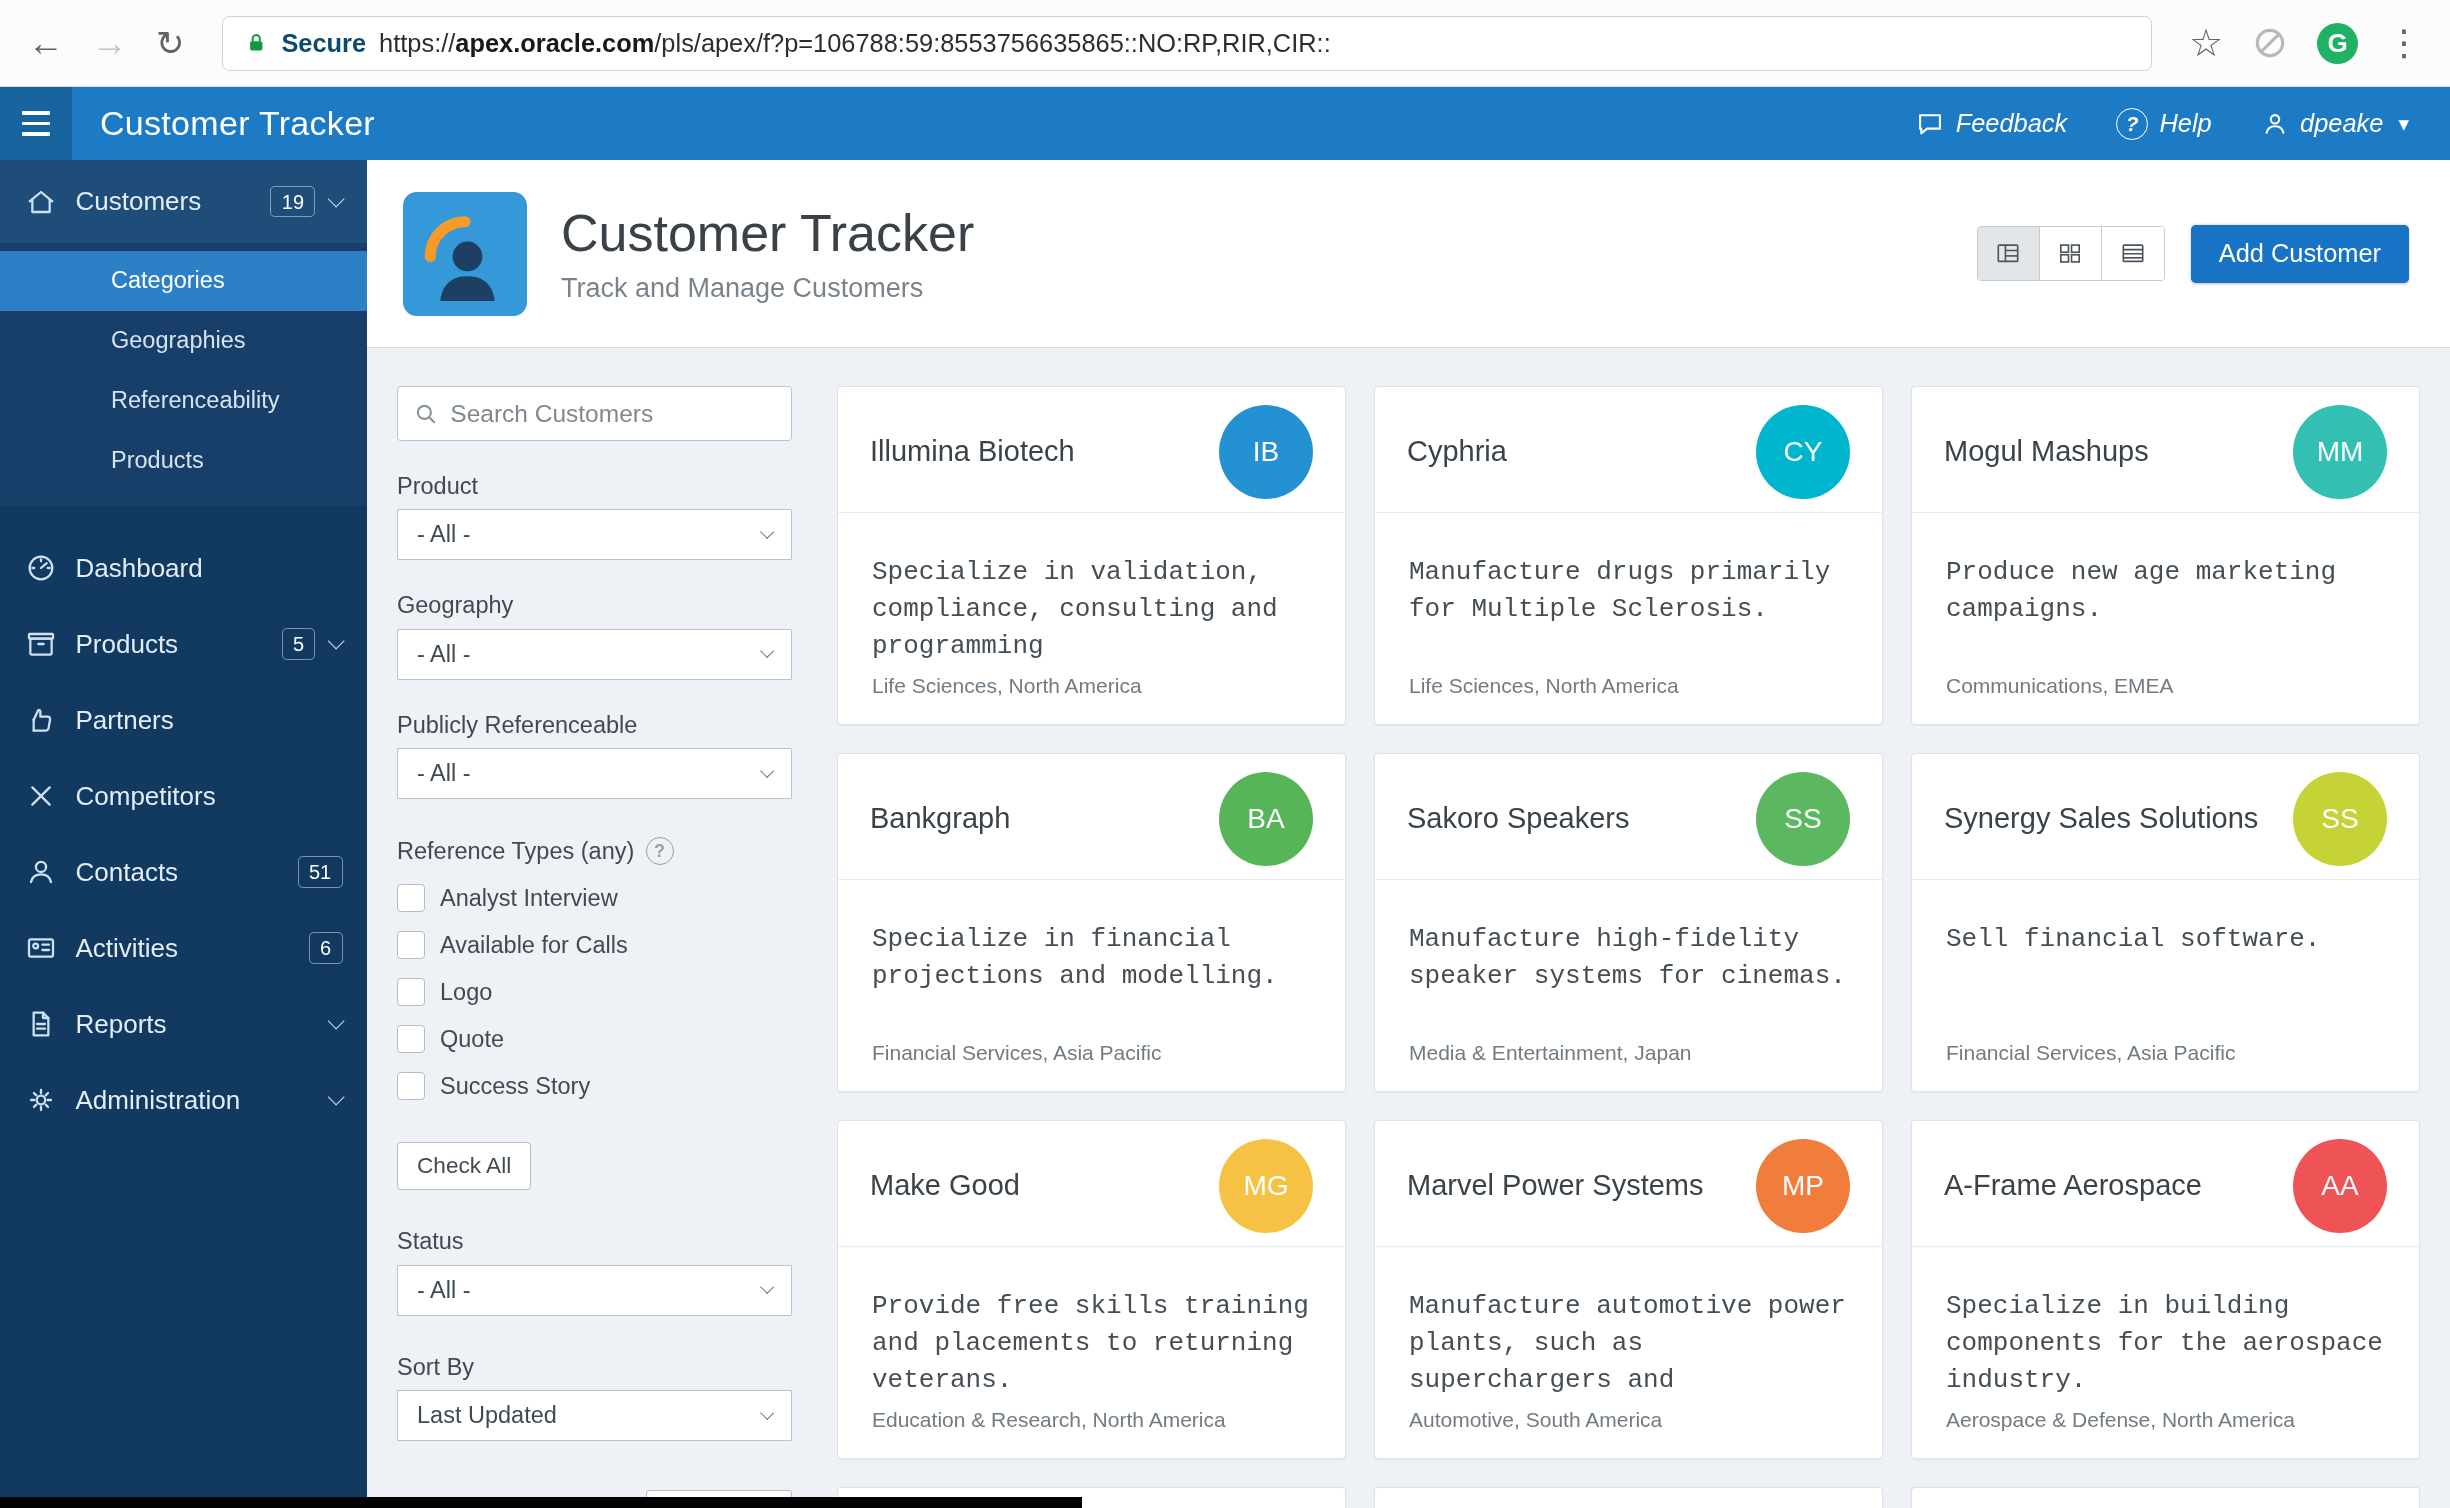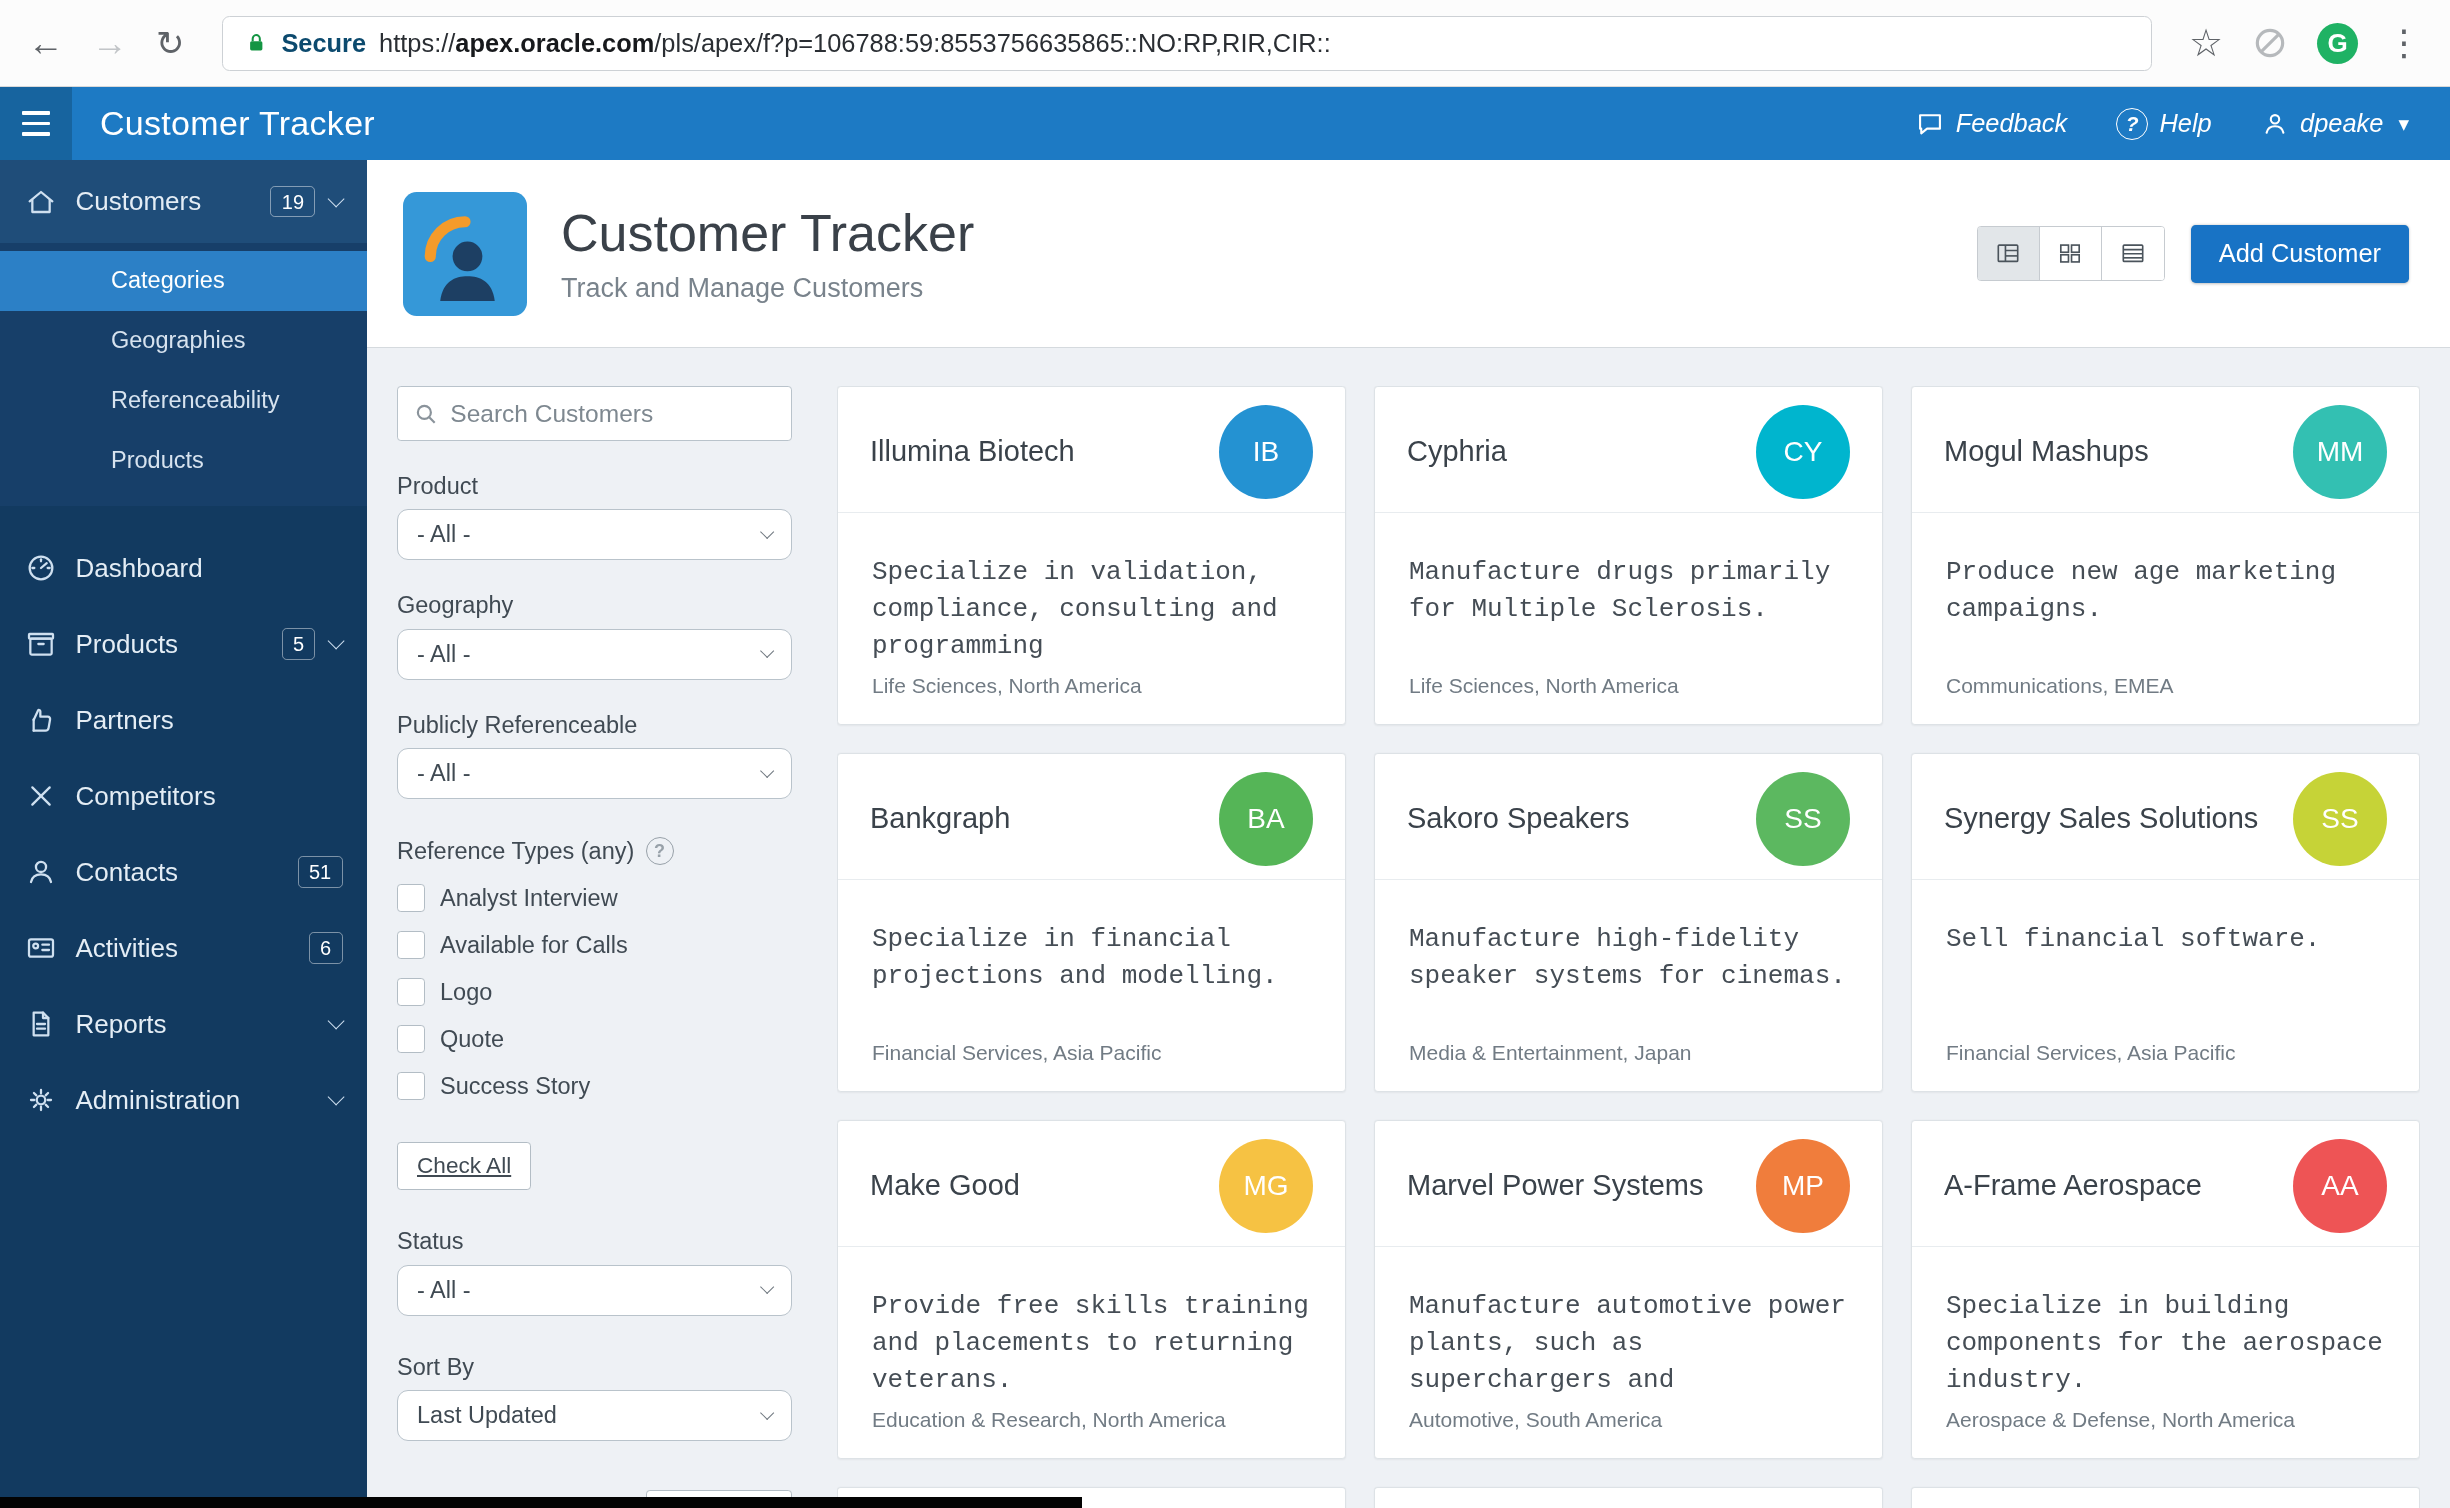--- a/index.html
+++ b/index.html
@@ -110,34 +110,34 @@
   .filters { width: 395px; flex-shrink: 0; }
   .search-box {
     height: 55px; background: #fff; border: 0.9px solid #b9c3cb; border-radius: 3.8px;
     display: flex; align-items: center; padding: 0 15px; gap: 11.3px;
   }
   .search-box svg { width: 26px; height: 26px; stroke: #8a939b; fill: none; stroke-width: 2; flex-shrink: 0; }
   .search-box input { border: none; outline: none; font-size: 24.5px; color: #49525a; width: 100%; background: transparent; font-family: inherit; }
   .search-box input::placeholder { color: #7e8890; }
   .f-label { font-size: 23.5px; color: #404a53; margin: 32px 0 9.4px; display: flex; align-items: center; gap: 11.3px; }
   .select {
-    height: 51px; background: #fff; border: 0.9px solid #b9c3cb; border-radius: 11px;
+    height: 51px; background: #fff; border: 0.9px solid #b9c3cb; border-radius: 1px;
     display: flex; align-items: center; justify-content: space-between; padding: 0 19px;
     font-size: 23.5px; color: #404a53; cursor: pointer;
   }
   .select .chev { border-color: #6d767e; width: 10.3px; height: 10.3px; }
   .help-circle {
     width: 28px; height: 28px; border: 1.9px solid #98a1a9; color: #98a1a9; border-radius: 50%;
     font-size: 18px; display: inline-flex; align-items: center; justify-content: center; font-weight: 700;
   }
   .chk-row { display: flex; align-items: center; gap: 15px; margin: 19px 0; font-size: 23.5px; color: #404a53; height: 28px; }
   .chk { width: 28px; height: 28px; background: #fff; border: 0.9px solid #b3bdc5; border-radius: 3.8px; flex-shrink: 0; cursor: pointer; }
   .check-all {
     margin-top: 22.6px; display: inline-block; background: #fff; border: 0.9px solid #b3bdc5;
-    border-radius: 3.8px; font-size: 22.6px; color: #404a53; padding: 10.3px 19px; cursor: pointer; text-decoration: underline;
+    border-radius: 3.8px; font-size: 22.6px; color: #404a53; padding: 10.3px 19px; cursor: pointer;
   }
   .reset-row { display: flex; justify-content: flex-end; margin-top: 49px; }
   .reset-btn {
     display: flex; align-items: center; gap: 11.3px; background: #fff; border: 0.9px solid #b3bdc5;
     border-radius: 3.8px; padding: 11.3px 22.6px; font-size: 23.5px; color: #404a53; cursor: pointer;
   }
   .reset-btn svg { width: 26px; height: 26px; stroke: #4b545c; fill: none; stroke-width: 1.6; }
 
   
   .cards-col { flex: 1; overflow: hidden; min-width: 0; }

